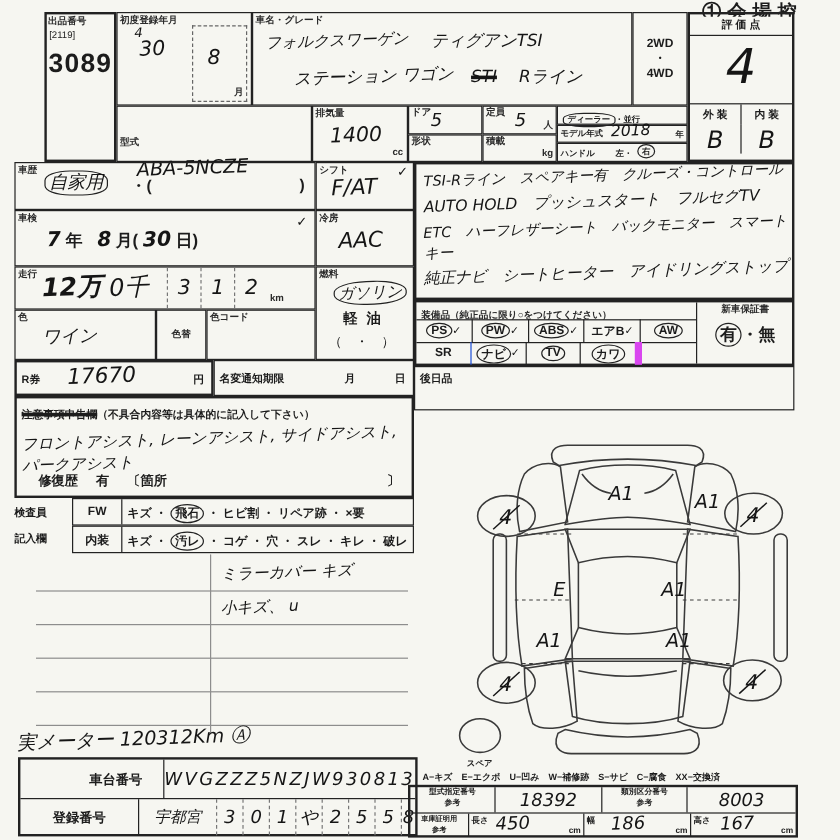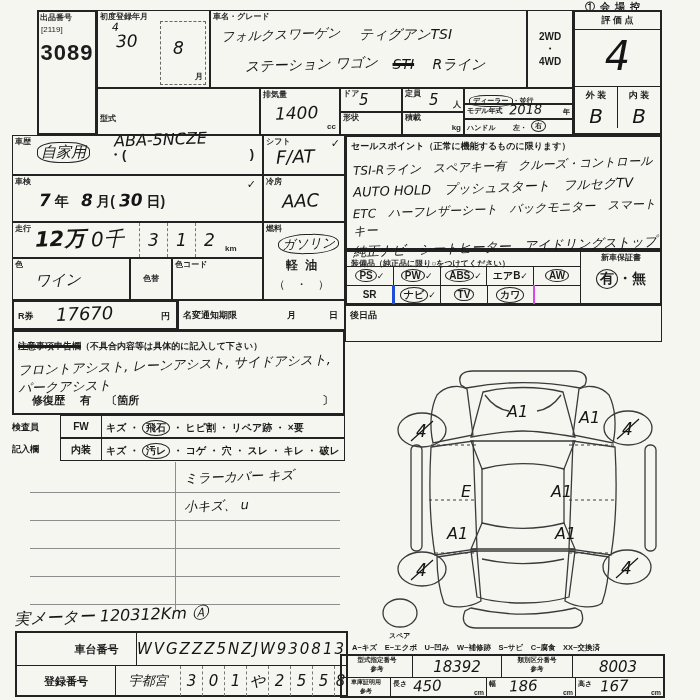--- a/index.html
+++ b/index.html
@@ -18,21 +18,21 @@
   .ruleline{position:absolute;height:0;border-top:1px solid #8d8d8d;}
   .dashcol{border-left:1px dashed #777;}
   .ctr{display:flex;align-items:center;justify-content:center;}
   svg text.hwm{font-family:"DejaVu Sans",sans-serif;font-style:italic;fill:#161616;}
 </style>
 </head>
 <body>
 
 <div class="sheet">
 
-  <div class="abs" style="left:585px;top:0;width:110px;height:14px;overflow:hidden;font-size:10px;font-weight:bold;letter-spacing:5px;">①会場控</div>
+  <div class="abs" style="left:585px;top:0;width:110px;height:14px;overflow:hidden;font-size:16px;font-weight:bold;letter-spacing:5px;">①会場控</div>
 
   <div class="cell thick" style="left:37px;top:10px;width:60px;height:125px;">
     <div class="lbl" style="padding:2px 1px;">出品番号</div>
     <div style="font-size:8px;padding-left:2px;">[2119]</div>
     <div style="font-size:22px;font-weight:bold;text-align:center;margin-top:6px;letter-spacing:1px;">3089</div>
     <div class="hw" style="font-size:13px;margin-left:-6px;">ゞ</div>
   </div>
 
   <div class="cell" style="left:97px;top:10px;width:113px;height:78px;">
     <div class="lbl" style="padding:2px;">初度登録年月</div>
@@ -187,21 +187,20 @@
     <span class="hw abs rot" style="left:42px;top:1px;font-size:18px;">17670</span>
     <span class="lbl9 abs" style="right:6px;top:8px;">円</span>
   </div>
   <div class="cell" style="left:178px;top:300px;width:167px;height:30px;">
     <span class="lbl9 abs" style="left:4px;top:8px;">名変通知期限</span>
     <span class="lbl9 abs" style="left:108px;top:8px;">月</span>
     <span class="lbl9 abs" style="right:6px;top:8px;">日</span>
   </div>
 
   <div class="cell thick" style="left:345px;top:135px;width:317px;height:115px;">
-    <div class="lbl9" style="padding:3px 4px;">セールスポイント（正常に機能するものに限ります）</div>
     <div class="hw rot" style="font-size:12px;padding-left:6px;">TSI-Rライン　スペアキー有　クルーズ・コントロール</div>
     <div class="hw rot" style="font-size:13px;padding:4px 0 0 6px;">AUTO HOLD　プッシュスタート　フルセグTV</div>
     <div class="hw rot" style="font-size:12px;padding:4px 0 0 6px;">ETC　ハーフレザーシート　バックモニター　スマートキー</div>
     <div class="hw rot" style="font-size:13px;padding:3px 0 0 6px;">純正ナビ　シートヒーター　アイドリングストップ</div>
   </div>
 
   <div class="cell thick" style="left:345px;top:250px;width:317px;height:55px;">
     <div class="abs" style="left:0;top:0;width:233px;height:14px;border-bottom:1px solid #222;">
       <span class="lbl" style="padding-left:4px;">装備品（純正品に限り○をつけてください）</span>
     </div>
@@ -220,31 +219,31 @@
         </div>
       <div class="ctr" style="width:20%;border-right:1px solid #222;">
           <span style="font-size:10px;font-weight:bold;">エアB</span>
           <span class="hw" style="font-size:9px;">✓</span>
         </div>
       <div class="ctr" style="width:20%;">
           <span class="circ" style="font-size:10px;font-weight:bold;">AW</span>
         </div>
     </div>
     <div class="abs" style="left:0;top:33px;width:233px;height:19px;display:flex;">
-      <div class="ctr" style="width:20%;border-right:3px solid #1d4ed8;">
+      <div class="ctr" style="width:20%;border-right:1px solid #1d4ed8;">
           <span style="font-size:10px;font-weight:bold;">SR</span>
         </div>
       <div class="ctr" style="width:20%;border-right:1px solid #222;">
           <span class="circ" style="font-size:10px;font-weight:bold;">ナビ</span>
           <span class="hw" style="font-size:9px;">✓</span>
         </div>
       <div class="ctr" style="width:20%;border-right:1px solid #222;">
           <span class="circ" style="font-size:10px;font-weight:bold;">TV</span>
         </div>
-      <div class="ctr" style="width:20%;border-right:2px solid #d946ef;">
+      <div class="ctr" style="width:20%;border-right:6px solid #d946ef;">
           <span class="circ" style="font-size:10px;font-weight:bold;">カワ</span>
         </div>
       <div class="ctr" style="width:20%;">
           <span></span>
         </div>
     </div>
     <div class="abs" style="left:233px;top:0;width:80px;height:51px;border-left:1px solid #222;">
       <div class="lbl" style="text-align:center;padding-top:2px;">新車保証書</div>
       <div style="text-align:center;margin-top:6px;font-size:14px;font-weight:bold;">
         <span class="circ">有</span><span>・</span><span>無</span>

